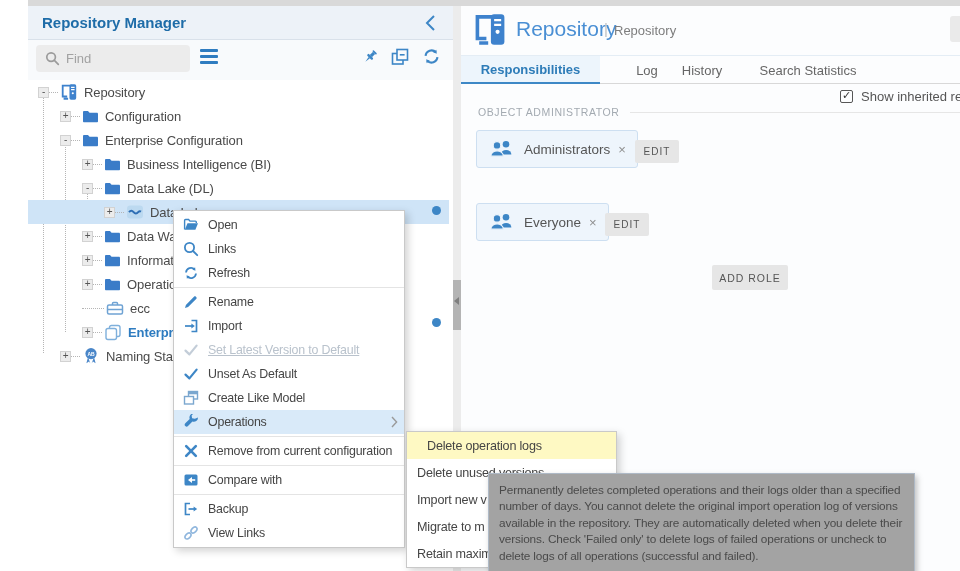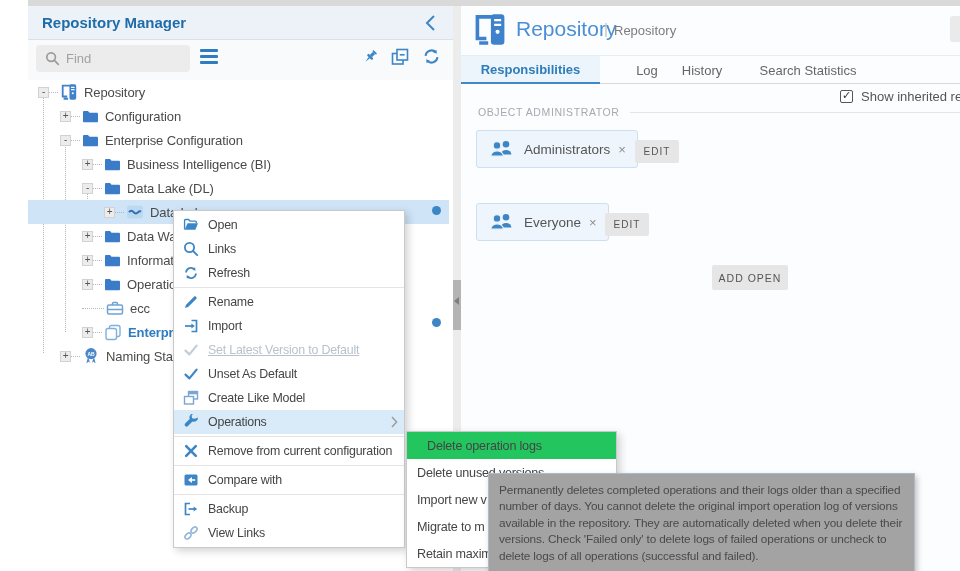--- a/index.html
+++ b/index.html
@@ -87,21 +87,21 @@
   .mi.dis{color:#b9c2cc;cursor:default;text-decoration:underline;}
   .mi.dis .ic{color:#c3cdd8;}
   .mi .sub-arrow{margin-left:auto;color:#9a9a9a;flex:none;}
   .msep{height:1px;background:#e4e4e4;margin:2px 0;}
 
   
   .submenu{left:378px;top:431px;width:211px;background:#fff;border:1px solid #c9c9c9;
     box-shadow:3px 3px 8px rgba(0,0,0,.18);z-index:11;box-sizing:border-box;}
   .smi{height:27px;display:flex;align-items:center;padding:0 10px;font-size:12.6px;
     letter-spacing:-.2px;color:#454545;white-space:nowrap;cursor:pointer;}
-  .smi.hl{background:#22c55e;padding-left:20px;}
+  .smi.hl{background:#fef9c3;padding-left:20px;}
 
   
   .tooltip{left:460px;top:473px;width:427px;background:#a3a3a3;border:1px solid #aeb9c6;
     box-shadow:2px 3px 6px rgba(0,0,0,.25);padding:8px 10px;box-sizing:border-box;z-index:12;
     font-size:11.8px;letter-spacing:-.15px;line-height:16.4px;color:#4a4a4a;}
 </style>
 </head>
 <body>
 
 <svg width="0" height="0" style="position:absolute">
@@ -372,21 +372,21 @@
         <path d="M12.8,15.6 a5.3,4.7 0 0 1 10.6,0 z"></path>
         <circle cx="9" cy="6.4" r="3.8" stroke="#eef5fc" stroke-width="1.2"></circle>
         <path d="M2.8,17.2 a6.3,5.4 0 0 1 12.6,0 z" stroke="#eef5fc" stroke-width="1.2"></path>
       </svg>
     </span>
     <span class="chip-label">Everyone</span>
     <span class="chip-x">×</span>
   </div>
   <div class="abs gbtn" style="left:577px;top:213px;width:44px;height:23px">EDIT</div>
 
-  <div class="abs gbtn" style="left:684px;top:265px;width:76px;height:25px;font-size:10.5px">ADD OPEN</div>
+  <div class="abs gbtn" style="left:684px;top:265px;width:76px;height:25px;font-size:10.5px">ADD ROLE</div>
 
   <div class="abs menu">
     <div class="mi">
       <span class="ic">
         <svg width="16" height="16" viewBox="0 0 16 16">
           <path d="M1.6,12.6 V3.4 C1.6,2.9 2,2.5 2.5,2.5 H5.6 L7,4.1 H12.4 C12.9,4.1 13.3,4.5 13.3,5 V5.9" fill="none" stroke="currentColor" stroke-width="1.4"></path>
           <path d="M1.8,12.8 L4.5,6.3 H15 L12.4,12.8 Z" fill="currentColor"></path>
         </svg>
       </span>
       <span>Open</span>

